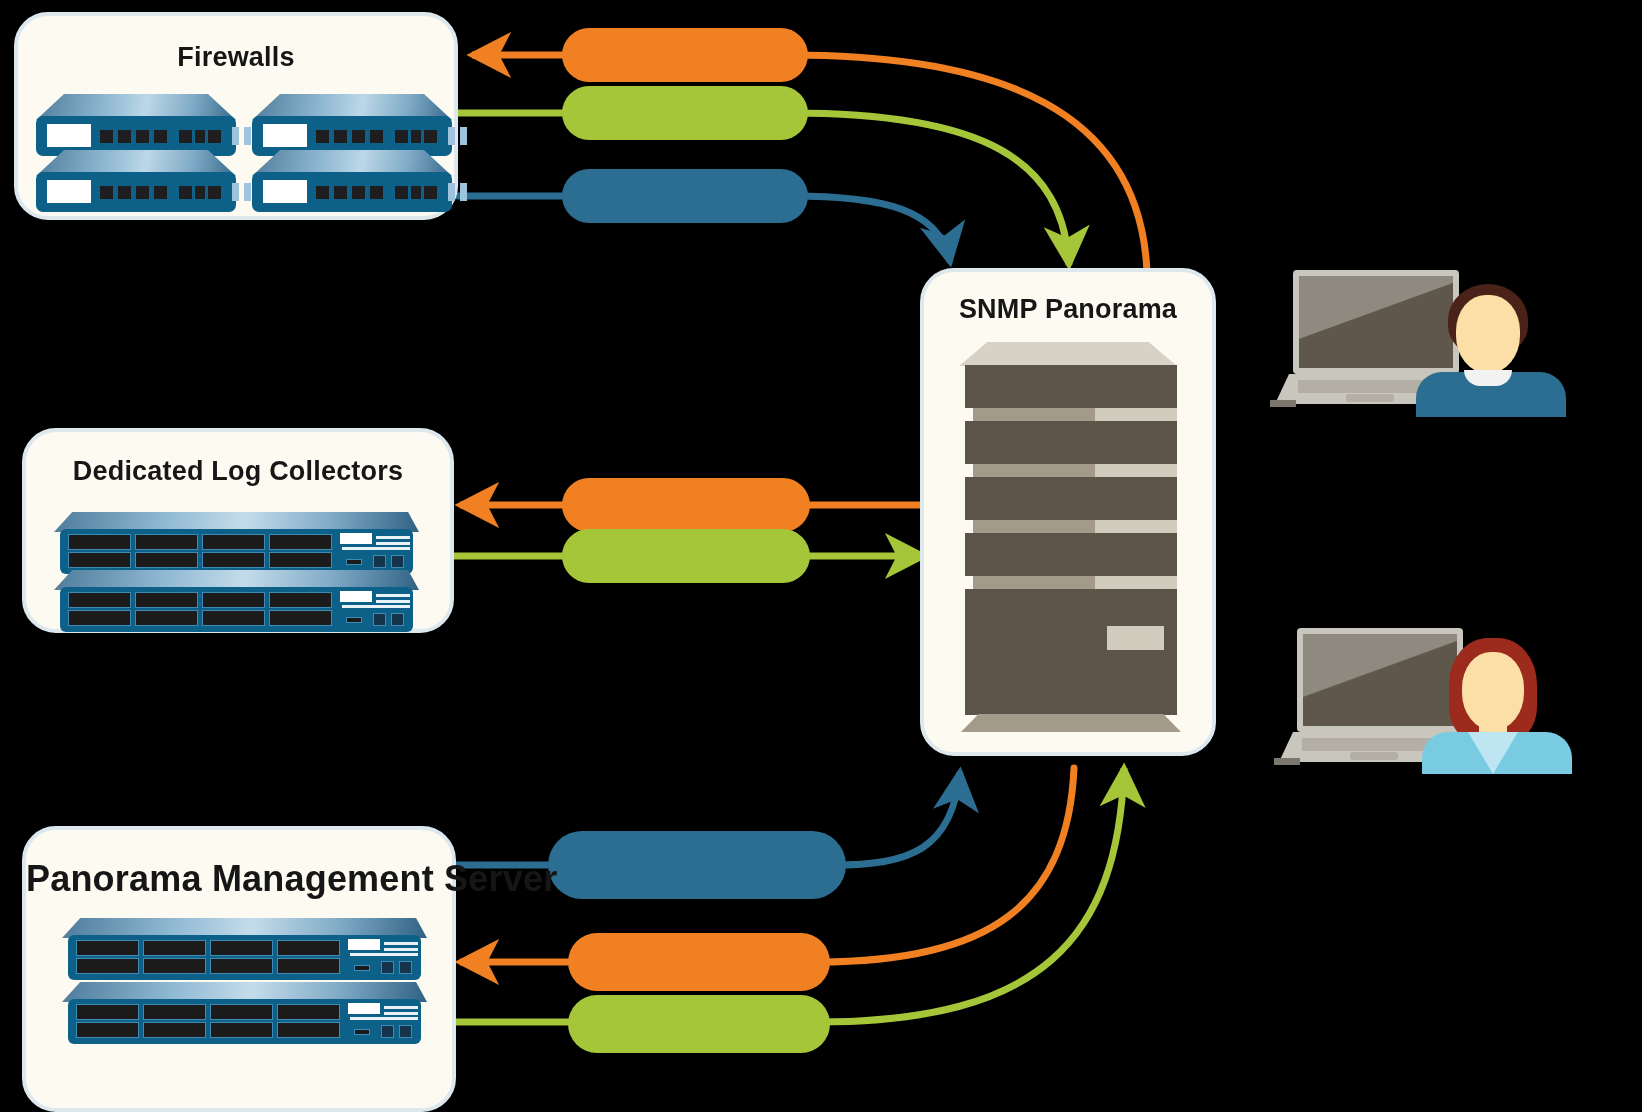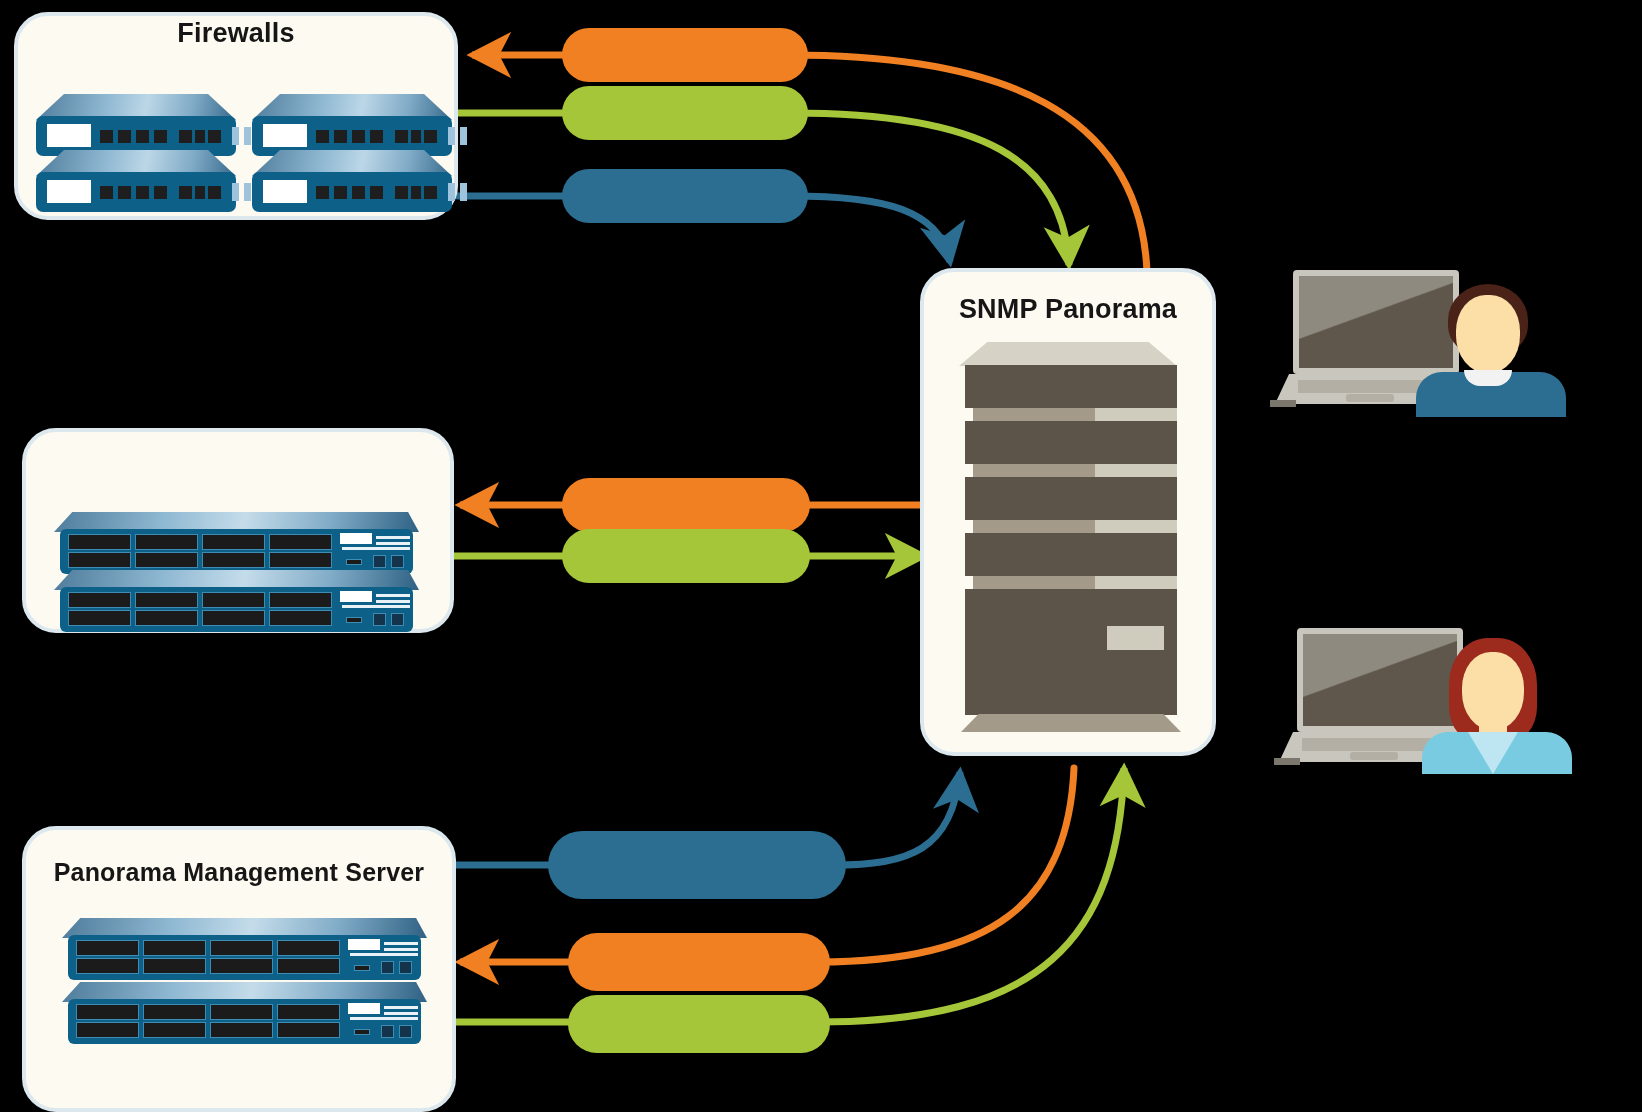--- a/index.html
+++ b/index.html
@@ -185,21 +185,21 @@
   <div class="pill" style="left:562px;top:169px;width:246px;height:54px;background:#2C6E92;"></div>
 
   <div class="pill" style="left:562px;top:478px;width:248px;height:54px;background:#F08022;"></div>
   <div class="pill" style="left:562px;top:529px;width:248px;height:54px;background:#A6C639;"></div>
 
   <div class="pill" style="left:548px;top:831px;width:298px;height:68px;background:#2C6E92;"></div>
   <div class="pill" style="left:568px;top:933px;width:262px;height:58px;background:#F08022;"></div>
   <div class="pill" style="left:568px;top:995px;width:262px;height:58px;background:#A6C639;"></div>
 
   <div class="group-panel" style="left:14px;top:12px;width:444px;height:208px;">
-    <div class="group-title" style="top:2px;font-size:27px;">Firewalls</div>
+    <div class="group-title" style="top:26px;font-size:27px;">Firewalls</div>
 
     <div class="fw" style="left:18px;top:78px;">
       <div class="fw-lid"></div>
       <div class="fw-body">
         <div class="fw-lcd"></div>
         <div class="fw-portA" style="left:64px;"></div>
         <div class="fw-portA" style="left:82px;"></div>
         <div class="fw-portA" style="left:100px;"></div>
         <div class="fw-portA" style="left:118px;"></div>
         <div class="fw-portA" style="left:143px;"></div>
@@ -253,20 +253,21 @@
         <div class="fw-portA" style="left:143px;"></div>
         <div class="fw-portB" style="left:159px;"></div>
         <div class="fw-portA" style="left:172px;"></div>
         <div class="fw-led" style="left:196px;"></div>
         <div class="fw-led" style="left:208px;"></div>
       </div>
     </div>
   </div>
 
   <div class="group-panel" style="left:22px;top:428px;width:432px;height:205px;">
+    <div class="group-title" style="top:24px;font-size:27px;">Dedicated Log Collectors</div>
 
     <div class="rack" style="left:28px;top:80px;">
       <div class="rack-lid"></div>
       <div class="rack-body">
         <div class="rack-slot" style="left:8px;top:5px;width:63px;height:16px;"></div>
         <div class="rack-slot" style="left:75px;top:5px;width:63px;height:16px;"></div>
         <div class="rack-slot" style="left:142px;top:5px;width:63px;height:16px;"></div>
         <div class="rack-slot" style="left:209px;top:5px;width:63px;height:16px;"></div>
         <div class="rack-slot" style="left:8px;top:23px;width:63px;height:16px;"></div>
         <div class="rack-slot" style="left:75px;top:23px;width:63px;height:16px;"></div>
@@ -298,21 +299,21 @@
         <div class="rack-line" style="left:316px;top:13px;width:34px;height:3px;"></div>
         <div class="rack-line" style="left:282px;top:18px;width:68px;height:3px;"></div>
         <div class="rack-sq" style="left:313px;top:26px;width:13px;height:13px;"></div>
         <div class="rack-sq" style="left:331px;top:26px;width:13px;height:13px;"></div>
         <div class="rack-slot" style="left:286px;top:30px;width:16px;height:6px;"></div>
       </div>
     </div>
   </div>
 
   <div class="group-panel" style="left:22px;top:826px;width:434px;height:286px;">
-    <div class="group-title" style="top:28px;font-size:25px;">Panorama Management Server</div>
+    <div class="group-title" style="top:28px;font-size:36px;">Panorama Management Server</div>
 
     <div class="rack" style="left:36px;top:88px;">
       <div class="rack-lid"></div>
       <div class="rack-body">
         <div class="rack-slot" style="left:8px;top:5px;width:63px;height:16px;"></div>
         <div class="rack-slot" style="left:75px;top:5px;width:63px;height:16px;"></div>
         <div class="rack-slot" style="left:142px;top:5px;width:63px;height:16px;"></div>
         <div class="rack-slot" style="left:209px;top:5px;width:63px;height:16px;"></div>
         <div class="rack-slot" style="left:8px;top:23px;width:63px;height:16px;"></div>
         <div class="rack-slot" style="left:75px;top:23px;width:63px;height:16px;"></div>

